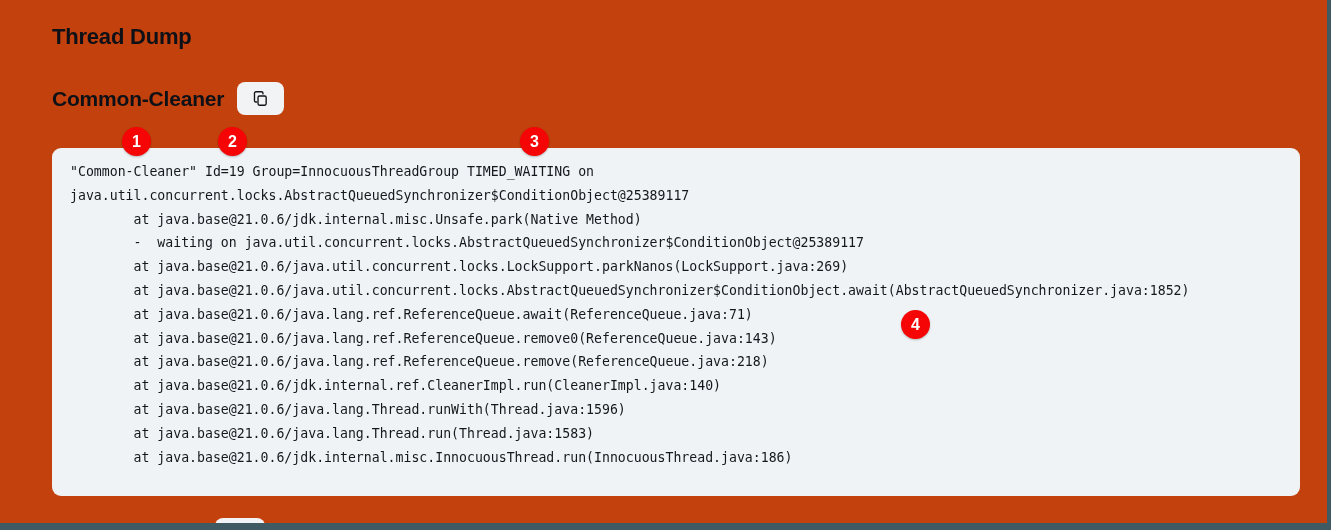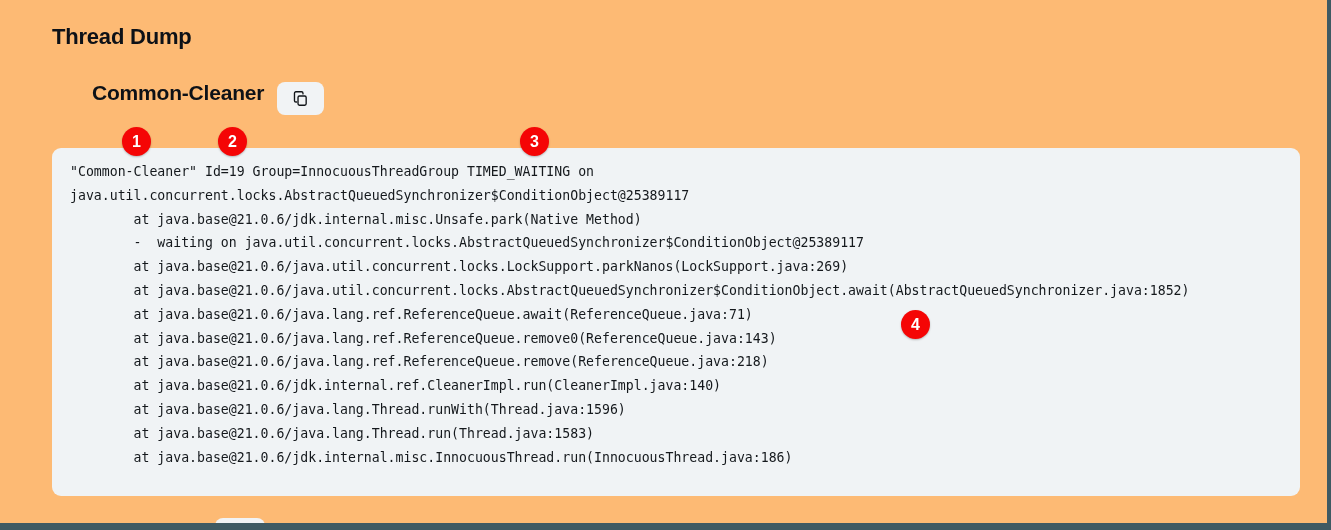--- a/index.html
+++ b/index.html
@@ -14,21 +14,21 @@
     color: #111418;
     overflow: hidden;
     position: relative;
   }
   .page {
     position: absolute;
     left: 0;
     top: 0;
     width: 1327px;
     height: 523px;
-    background: #fdba74;
+    background: #c2410c;
     box-sizing: border-box;
     overflow: hidden;
   }
   .edge-right {
     position: absolute;
     right: 0;
     top: 0;
     width: 4px;
     height: 530px;
     background: #3f5a63;
@@ -49,23 +49,22 @@
     font-size: 22px;
     font-weight: bold;
     letter-spacing: -0.2px;
     color: #0d1117;
   }
   .thread-head {
     position: absolute;
     left: 52px;
     top: 82px;
     display: flex;
-    align-items: flex-start;
+    align-items: center;
     gap: 13px;
-    margin-left: 40px;
   }
   .thread-name {
     font-size: 21px;
     font-weight: bold;
     letter-spacing: -0.2px;
     color: #0d1117;
     line-height: 1;
   }
   .copy-btn {
     width: 47px;

